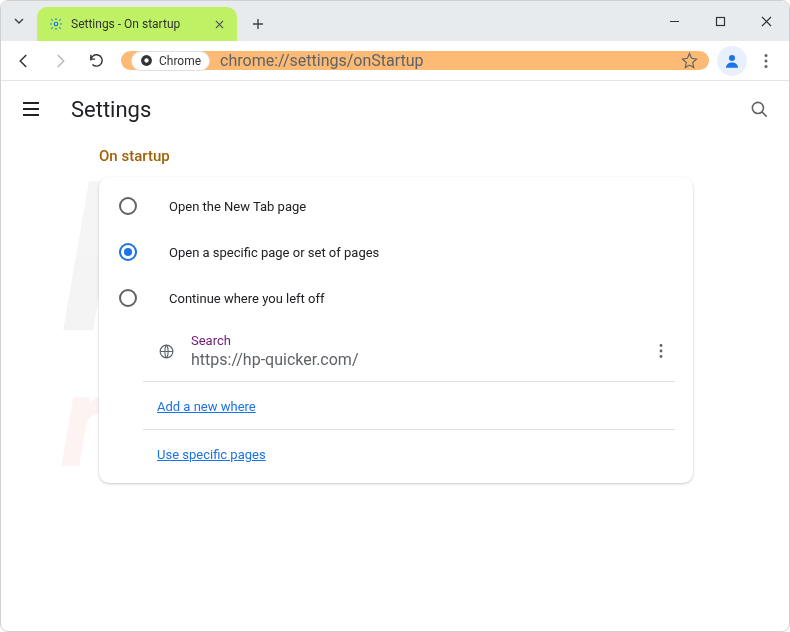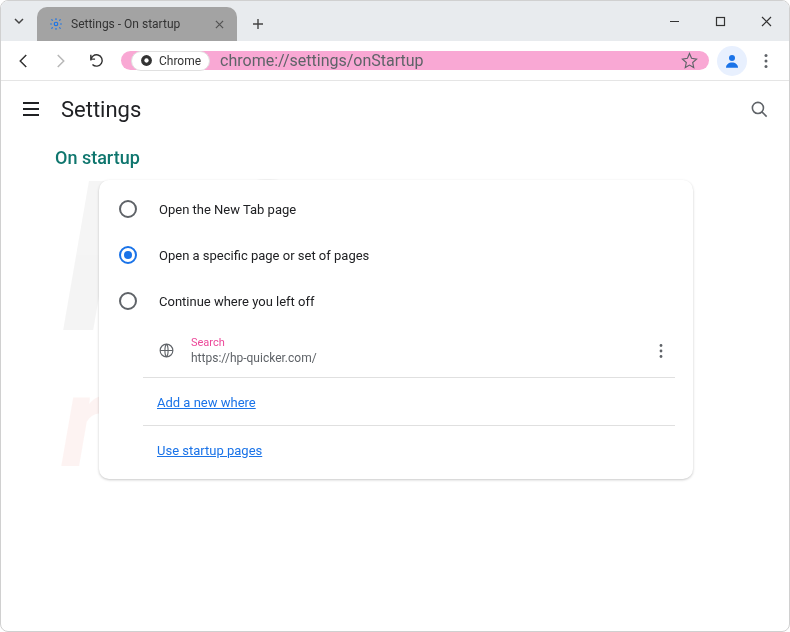--- a/index.html
+++ b/index.html
@@ -6,60 +6,60 @@
 body { width: 790px; height: 632px; background: #fff; position: relative; overflow: hidden; border: 1px solid #d0d0d0; border-radius: 8px; }
 
 
 .watermark { position: absolute; inset: 0; pointer-events: none; z-index: 0; display: flex; flex-direction: column; justify-content: center; padding-left: 60px; opacity: 0.06; }
 .watermark .pc { font-size: 210px; font-weight: 700; color: #555; line-height: 1; font-style: italic; letter-spacing: -6px; }
 .watermark .risk { font-size: 130px; font-weight: 700; color: #e74c3c; line-height: 0.9; font-style: italic; letter-spacing: -4px; }
 
 
 .titlebar { height: 40px; background: #e8ebee; display: flex; align-items: flex-end; position: relative; z-index: 2; }
 .tab-dropdown { width: 36px; height: 100%; display: flex; align-items: center; justify-content: center; cursor: pointer; }
-.tab { height: 34px; background: #a3a3a3; border-radius: 10px 10px 0 0; display: flex; align-items: center; padding: 0 10px 0 12px; gap: 8px; min-width: 200px; max-width: 210px; position: relative; }
+.tab { height: 34px; background: #bef264; border-radius: 10px 10px 0 0; display: flex; align-items: center; padding: 0 10px 0 12px; gap: 8px; min-width: 200px; max-width: 210px; position: relative; }
 .tab-title { font-size: 12px; color: #333; white-space: nowrap; overflow: hidden; text-overflow: ellipsis; flex: 1; }
 .tab-close { width: 16px; height: 16px; display: flex; align-items: center; justify-content: center; cursor: pointer; border-radius: 50%; }
 .new-tab { width: 30px; height: 30px; display: flex; align-items: center; justify-content: center; cursor: pointer; margin-left: 6px; margin-bottom: 2px; }
 .win-controls { margin-left: auto; display: flex; height: 100%; }
 .win-btn { width: 46px; height: 100%; display: flex; align-items: center; justify-content: center; cursor: pointer; }
 
 
 .toolbar { height: 40px; background: #fff; display: flex; align-items: center; padding: 0 6px; gap: 2px; border-bottom: 1px solid #e5e5e5; position: relative; z-index: 2; }
 .nav-btn { width: 34px; height: 34px; display: flex; align-items: center; justify-content: center; border-radius: 50%; cursor: pointer; }
 .nav-btn.disabled { opacity: 0.35; cursor: default; }
-.omnibox { flex: 1; height: 19px; background: #f9a8d4; border-radius: 15px; display: flex; align-items: center; padding: 0 10px; gap: 10px; margin: 0 6px; }
+.omnibox { flex: 1; height: 19px; background: #fdba74; border-radius: 15px; display: flex; align-items: center; padding: 0 10px; gap: 10px; margin: 0 6px; }
 .omni-chip { display: flex; align-items: center; gap: 6px; background: #fff; padding: 2px 8px; border-radius: 12px; font-size: 12px; color: #333; border: 1px solid #e0e0e0; }
 .omni-url { font-size: 16px; color: #5f6368; flex: 1; border: none; outline: none; background: transparent; }
 .omni-star { width: 18px; cursor: pointer; }
 .profile-btn { width: 30px; height: 30px; border-radius: 50%; display: flex; align-items: center; justify-content: center; cursor: pointer; background: #e8f0fe; }
 .menu-btn { width: 34px; height: 34px; display: flex; align-items: center; justify-content: center; cursor: pointer; }
 
 
-.settings-header { height: 56px; display: flex; align-items: center; padding: 0 18px; position: relative; z-index: 2; }
+.settings-header { height: 56px; display: flex; align-items: center; padding: 0 18px; position: relative; z-index: 2; gap: 10px; }
 .hamburger { width: 24px; height: 24px; cursor: pointer; display: flex; align-items: center; justify-content: center; }
 .settings-title { font-size: 22px; color: #202124; margin-left: 18px; font-weight: 400; }
 .search-settings { margin-left: auto; width: 24px; height: 24px; cursor: pointer; display: flex; align-items: center; justify-content: center; }
 
 
 .content { padding: 10px 0 0 0; position: relative; z-index: 2; }
-.section-title { font-size: 18px; color: #0f766e; margin-left: 54px; margin-bottom: 12px; font-weight: 500; }
+.section-title { font-size: 15px; color: #a16207; margin-left: 98px; margin-bottom: 12px; font-weight: 500; }
 .card { width: 594px; margin-left: 98px; background: #fff; border-radius: 10px; box-shadow: 0 1px 3px rgba(0,0,0,0.15), 0 1px 2px rgba(0,0,0,0.08); padding: 6px 0; }
-.radio-row { display: flex; align-items: center; gap: 22px; padding: 14px 20px; cursor: pointer; }
+.radio-row { display: flex; align-items: center; gap: 32px; padding: 14px 20px; cursor: pointer; }
 .radio { width: 18px; height: 18px; border: 2px solid #5f6368; border-radius: 50%; position: relative; flex-shrink: 0; }
 .radio.selected { border-color: #1a73e8; }
 .radio.selected::after { content: ""; position: absolute; inset: 3px; border-radius: 50%; background: #1a73e8; }
 .radio-label { font-size: 13px; color: #202124; }
 .sub-block { margin-left: 44px; }
 .divider { height: 1px; background: #e0e0e0; margin-left: 44px; margin-right: 18px; }
 .page-row { display: flex; align-items: center; gap: 16px; padding: 12px 20px 12px 14px; }
 .globe { width: 18px; height: 18px; display: flex; align-items: center; justify-content: center; flex-shrink: 0; }
 .page-text { flex: 1; display: flex; flex-direction: column; gap: 2px; }
-.page-name { font-size: 11px; color: #ec4899; }
-.page-url { font-size: 12px; color: #5f6368; }
+.page-name { font-size: 13px; color: #701a75; }
+.page-url { font-size: 16px; color: #5f6368; }
 .more { width: 24px; cursor: pointer; display: flex; align-items: center; justify-content: center; }
 .link-row { padding: 14px 20px 14px 14px; }
 .link { font-size: 13px; color: #1a73e8; text-decoration: underline; cursor: pointer; }
 
 svg { display: block; }
 </style>
 </head>
 <body>
 
 <div class="watermark">
@@ -213,17 +213,17 @@
 
     <div class="divider"></div>
 
     <div class="sub-block link-row">
       <span class="link">Add a new where</span>
     </div>
 
     <div class="divider"></div>
 
     <div class="sub-block link-row">
-      <span class="link">Use startup pages</span>
+      <span class="link">Use specific pages</span>
     </div>
 
   </div>
 </div>
 
 </body></html>

